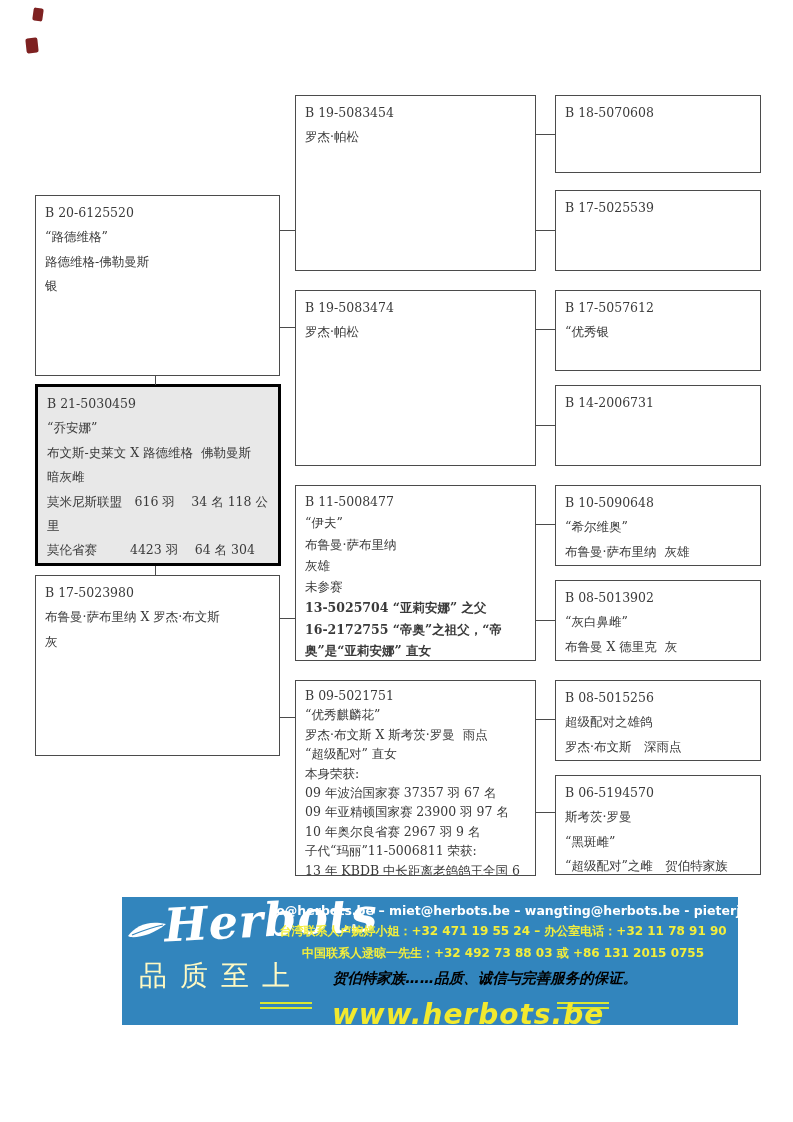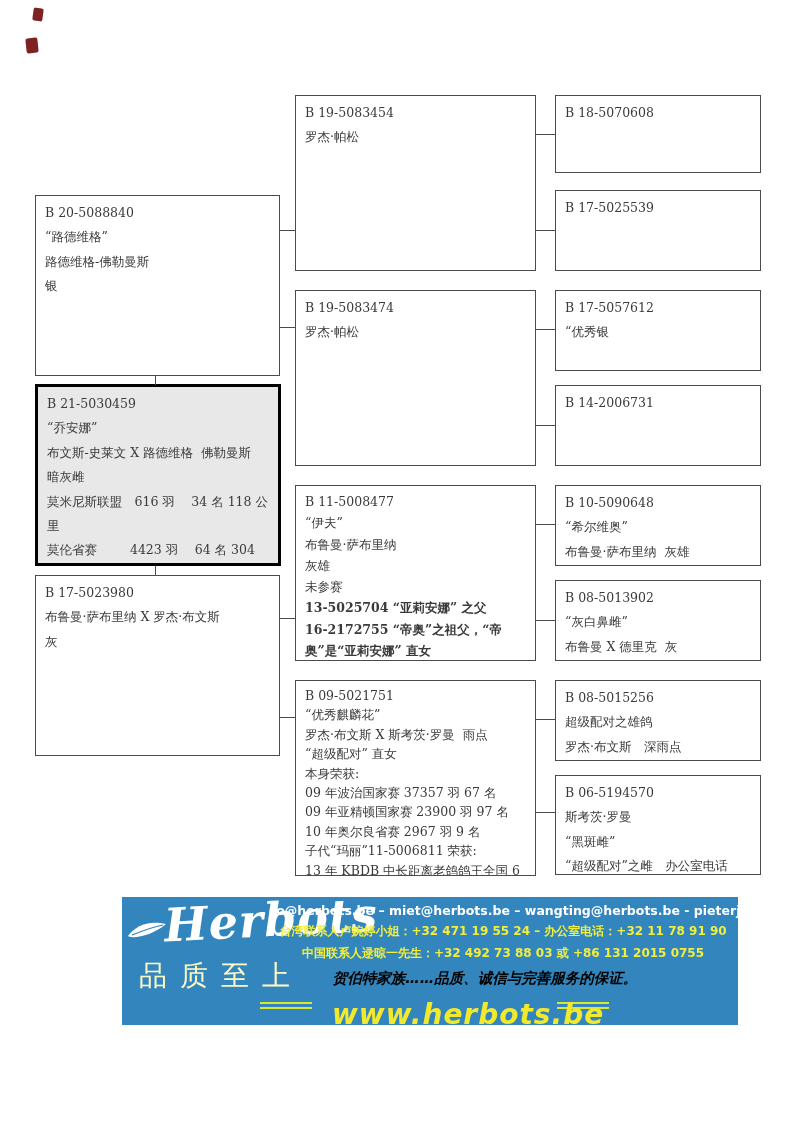--- a/index.html
+++ b/index.html
@@ -40,21 +40,21 @@
 </style>
 </head>
 <body>
 
 <div class="page">
 
   <div class="mark m1"></div>
   <div class="mark m2"></div>
 
   <div class="box" style="left:35px;top:195px;width:245px;height:181px">
-    <div>B 20-5088840</div>
+    <div>B 20-6125520</div>
     <div>“路德维格”</div>
     <div>路德维格-佛勒曼斯</div>
     <div>银</div>
   </div>
 
   <div class="box hl" style="left:35px;top:384px;width:246px;height:182px">
     <div>B 21-5030459</div>
     <div>“乔安娜”</div>
     <div>布文斯-史莱文 X 路德维格  佛勒曼斯</div>
     <div>暗灰雌</div>
@@ -134,21 +134,21 @@
   <div class="box" style="left:555px;top:680px;width:206px;height:81px">
     <div>B 08-5015256</div>
     <div>超级配对之雄鸽</div>
     <div>罗杰·布文斯　深雨点</div>
   </div>
 
   <div class="box" style="left:555px;top:775px;width:206px;height:100px">
     <div>B 06-5194570</div>
     <div>斯考茨·罗曼</div>
     <div>“黑斑雌”</div>
-    <div>“超级配对”之雌　办公室电话</div>
+    <div>“超级配对”之雌　贺伯特家族</div>
   </div>
 
   <div class="cn" style="left:280px;top:230px;width:15px;height:1px"></div>
   <div class="cn" style="left:280px;top:327px;width:15px;height:1px"></div>
   <div class="cn" style="left:280px;top:618px;width:15px;height:1px"></div>
   <div class="cn" style="left:280px;top:717px;width:15px;height:1px"></div>
   <div class="cn" style="left:536px;top:134px;width:19px;height:1px"></div>
   <div class="cn" style="left:536px;top:230px;width:19px;height:1px"></div>
   <div class="cn" style="left:536px;top:329px;width:19px;height:1px"></div>
   <div class="cn" style="left:536px;top:425px;width:19px;height:1px"></div>

